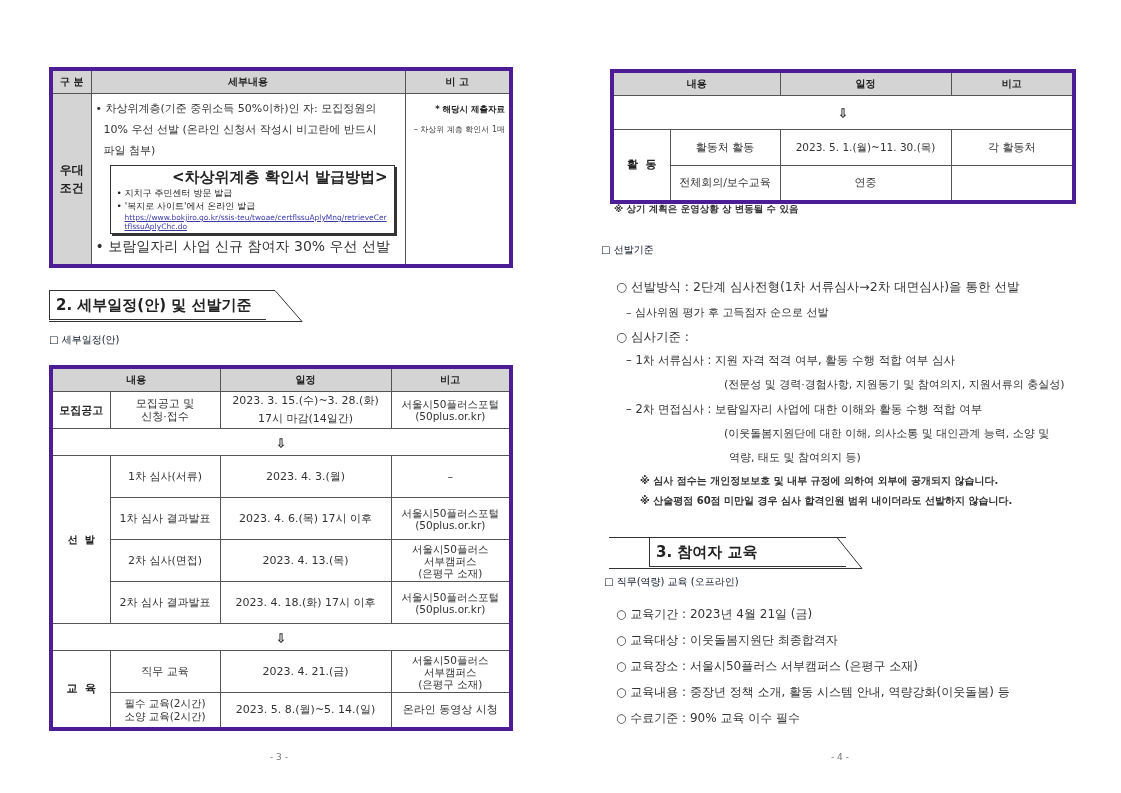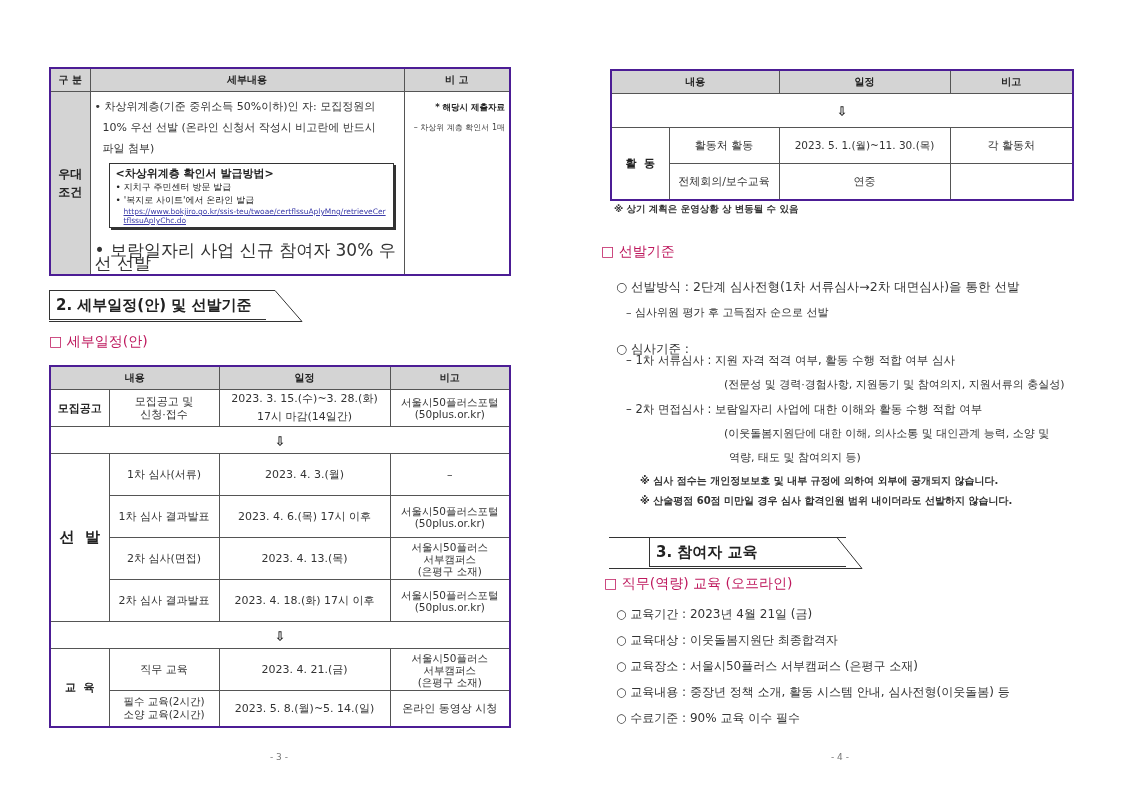--- a/index.html
+++ b/index.html
@@ -3,32 +3,32 @@
 <meta charset="utf-8">
 <style>
   html, body { margin:0; padding:0; background:#ffffff; }
   body { width:1121px; height:793px; position:relative; overflow:hidden;
          font-family:"DejaVu Sans", sans-serif; color:#222; }
   .page { position:absolute; top:0; height:793px; }
   #page3 { left:0; width:560px; }
   #page4 { left:560px; width:561px; }
   table { border-collapse:collapse; position:absolute; table-layout:fixed; }
   td, th { border:1px solid #555; padding:0; text-align:center; vertical-align:middle; }
-  .outer { border:2px solid #4c1d95; }
+  .outer { border:4px solid #4c1d95; }
   th { background:#d4d4d4; font-weight:bold; font-size:10px; height:22px; }
   .gray { background:#d4d4d4; }
   .bold { font-weight:bold; }
   .cell { font-size:11px; line-height:13px; color:#333; }
   .arrow-row td { height:26px; }
   .arrow { display:inline-block; font-size:13px; font-weight:bold; }
   .sec-head { position:absolute; height:30px; }
   .sec-head .box { position:absolute; left:0; top:0; height:28px; border:1px solid #333; border-right:none;
                    font-weight:bold; font-size:15px; line-height:28px; padding-left:6px; }
   .sec-head svg { position:absolute; top:0; }
-  .sub-head { position:absolute; font-size:14px; color:#be185d; }
+  .sub-head { position:absolute; font-size:10px; color:#0f172a; }
   .line { position:absolute; font-size:12px; color:#333; white-space:nowrap; }
   .note-bold { font-weight:bold; font-size:10px; }
   .pagenum { position:absolute; top:752px; font-size:9px; color:#777; }
   .inner-box { border:1px solid #333; box-shadow:2px 2px 0 #333; margin:4px 8px 4px 14px; padding:2px 6px; text-align:left; }
   .link { color:#3a3aa8; text-decoration:underline; font-size:7.5px; line-height:9px; }
 </style>
 </head>
 <body>
 
 <div class="page" id="page3">
@@ -48,26 +48,26 @@
     <tr style="height:172px;">
       <td class="gray bold" style="font-size:12px; line-height:18px; white-space:pre-line;">우대
 조건</td>
       <td style="text-align:left; vertical-align:top; padding:4px 2px 4px 4px;">
         <div class="cell" style="line-height:21px; font-size:11px;">
           <div>• 차상위계층(기준 중위소득 50%이하)인 자: 모집정원의</div>
           <div style="padding-left:8px;">10% 우선 선발 (온라인 신청서 작성시 비고란에 반드시</div>
           <div style="padding-left:8px;">파일 첨부)</div>
         </div>
         <div class="inner-box">
-          <div class="bold" style="font-size:11px;">&lt;차상위계층 확인서 발급방법&gt;</div>
+          <div class="bold" style="font-size:15px;text-align:right;">&lt;차상위계층 확인서 발급방법&gt;</div>
           <div style="font-size:9px;">• 지치구 주민센터 방문 발급</div>
           <div style="font-size:9px;">• '복지로 사이트'에서 온라인 발급</div>
           <div class="link" style="padding-left:8px; word-break:break-all;">https://www.bokjiro.go.kr/ssis-teu/twoae/certflssuAplyMng/retrieveCertflssuAplyChc.do</div>
         </div>
-        <div class="cell" style="font-size:17px; margin-top:16px;">• 보람일자리 사업 신규 참여자 30% 우선 선발</div>
+        <div class="cell" style="font-size:14px; margin-top:6px;">• 보람일자리 사업 신규 참여자 30% 우선 선발</div>
       </td>
       <td style="text-align:right; vertical-align:top; padding:10px 4px;">
         <div class="bold" style="font-size:8.5px;">* 해당시 제출자료</div>
         <div style="font-size:8px; margin-top:8px; color:#444;">– 차상위 계층 확인서 1매</div>
       </td>
     </tr>
   </tbody>
     </table>
 
   <div class="sec-head" style="left:49px; top:290px; width:254px;padding-left:30px;">
@@ -100,21 +100,21 @@
         <div>2023. 3. 15.(수)~3. 28.(화)</div>
         <div>17시 마감(14일간)</div>
       </td>
       <td class="cell" style="white-space:pre-line; font-size:10.5px; line-height:12px;">서울시50플러스포털
 (50plus.or.kr)</td>
     </tr>
     <tr class="arrow-row">
       <td colspan="4"><span class="arrow">⇩</span></td>
     </tr>
     <tr style="height:42px;">
-      <td rowspan="4" class="bold" style="font-size:15px; white-space:pre;">선  발</td>
+      <td rowspan="4" class="bold" style="font-size:10px; white-space:pre;">선  발</td>
       <td class="cell">1차 심사(서류)</td>
       <td class="cell">2023. 4. 3.(월)</td>
       <td class="cell">–</td>
     </tr>
     <tr style="height:42px;">
       <td class="cell">1차 심사 결과발표</td>
       <td class="cell">2023. 4. 6.(목) 17시 이후</td>
       <td class="cell" style="white-space:pre-line; font-size:10.5px; line-height:12px;">서울시50플러스포털
 (50plus.or.kr)</td>
     </tr>
@@ -184,37 +184,37 @@
       <td class="cell"></td>
     </tr>
   </tbody>
     </table>
   <div class="line" style="left:54px; top:203px; font-size:9.5px; font-weight:bold; color:#333;">※ 상기 계획은 운영상황 상 변동될 수 있음</div>
 
   <div class="sub-head" style="left:41px; top:243px;">□ 선발기준</div>
 
   <div class="line" style="left:56px; top:279px; font-size:12.5px;">○ 선발방식 : 2단계 심사전형(1차 서류심사→2차 대면심사)을 통한 선발</div>
   <div class="line" style="left:66px; top:305px; font-size:11px;">– 심사위원 평가 후 고득점자 순으로 선발</div>
-  <div class="line" style="left:56px; top:329px; font-size:12.5px;margin-top:12px;">○ 심사기준 :</div>
+  <div class="line" style="left:56px; top:329px; font-size:12.5px;">○ 심사기준 :</div>
   <div class="line" style="left:66px; top:353px; font-size:11.5px;">– 1차 서류심사 : 지원 자격 적격 여부, 활동 수행 적합 여부 심사</div>
   <div class="line" style="left:164px; top:377px; font-size:11px;">(전문성 및 경력·경험사항, 지원동기 및 참여의지, 지원서류의 충실성)</div>
   <div class="line" style="left:66px; top:402px; font-size:11.5px;">– 2차 면접심사 : 보람일자리 사업에 대한 이해와 활동 수행 적합 여부</div>
   <div class="line" style="left:164px; top:426px; font-size:11px;">(이웃돌봄지원단에 대한 이해, 의사소통 및 대인관계 능력, 소양 및</div>
   <div class="line" style="left:169px; top:450px; font-size:11px;">역량, 태도 및 참여의지 등)</div>
   <div class="line note-bold" style="left:80px; top:474px;">※ 심사 점수는 개인정보보호 및 내부 규정에 의하여 외부에 공개되지 않습니다.</div>
   <div class="line note-bold" style="left:80px; top:494px;">※ 산술평점 60점 미만일 경우 심사 합격인원 범위 내이더라도 선발하지 않습니다.</div>
 
   <div class="sec-head" style="left:49px; top:537px; width:254px;">
     <div class="box" style="width:190px;margin-left:40px;">3. 참여자 교육</div>
     <svg width="254" height="32" style="left:0;">
       <polyline points="0,0.5 228,0.5 253,31.5 0,31.5" fill="none" stroke="#333" stroke-width="1"></polyline>
     </svg>
   </div>
 
   <div class="sub-head" style="left:44px; top:575px;">□ 직무(역량) 교육 (오프라인)</div>
   <div class="line" style="left:56px; top:606px; font-size:12px;">○ 교육기간 : 2023년 4월 21일 (금)</div>
   <div class="line" style="left:56px; top:632px; font-size:12px;">○ 교육대상 : 이웃돌봄지원단 최종합격자</div>
   <div class="line" style="left:56px; top:658px; font-size:12px;">○ 교육장소 : 서울시50플러스 서부캠퍼스 (은평구 소재)</div>
-  <div class="line" style="left:56px; top:684px; font-size:12px;">○ 교육내용 : 중장년 정책 소개, 활동 시스템 안내, 심사전형(이웃돌봄) 등</div>
+  <div class="line" style="left:56px; top:684px; font-size:12px;">○ 교육내용 : 중장년 정책 소개, 활동 시스템 안내, 역량강화(이웃돌봄) 등</div>
   <div class="line" style="left:56px; top:710px; font-size:12px;">○ 수료기준 : 90% 교육 이수 필수</div>
 
   <div class="pagenum" style="left:271px;">- 4 -</div>
 </div>
 
 </body></html>

